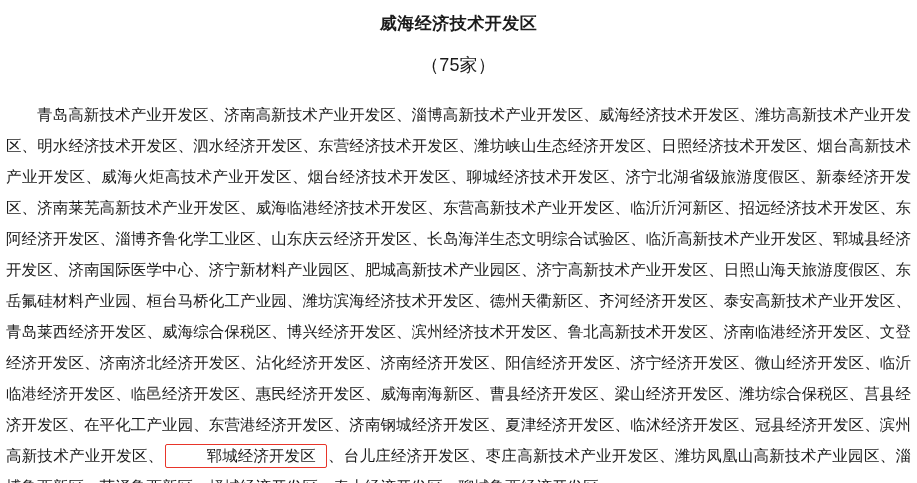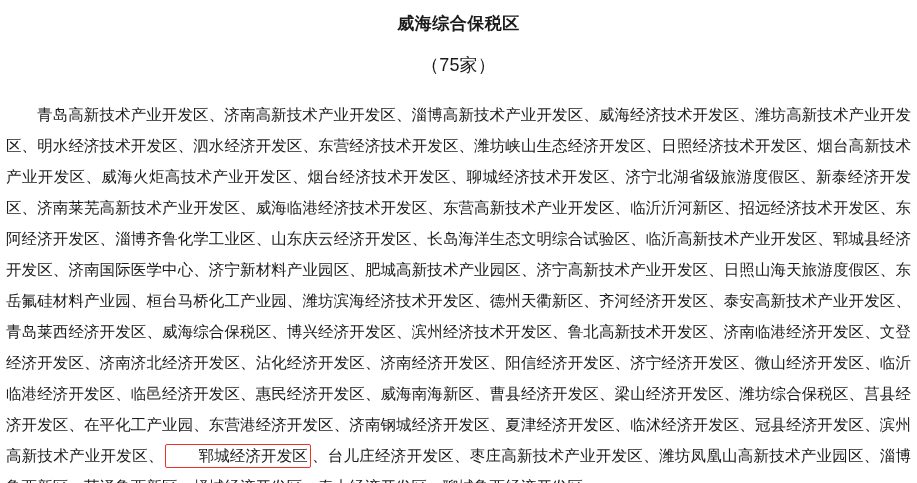--- a/index.html
+++ b/index.html
@@ -48,32 +48,32 @@
     text-justify: inter-ideograph;
     text-indent: 2em;
     letter-spacing: 0.1px;
     word-break: break-all;
   }
   .hl {
     position: relative;
     display: inline-block;
     border: 1.5px solid #e8352a;
     border-radius: 2px;
-    padding: 0 2px;
+    padding: 0 10px;
     line-height: 22px;
     margin: 0 1px;
     background: transparent;
   }
 </style>
 </head>
 <body>
 
 <div class="page">
 
-  <div class="doc-title">威海综合保税区</div>
+  <div class="doc-title">威海经济技术开发区</div>
 
   <div class="doc-subtitle">（75家）</div>
 
   <div class="body-wrap">
     <p class="body-text">
       <span>青岛高新技术产业开发区、济南高新技术产业开发区、淄博高新技术产业开发区、威海经济技术开发区、潍坊高新技术产业开发区、明水经济技术开发区、泗水经济开发区、东营经济技术开发区、潍坊峡山生态经济开发区、日照经济技术开发区、烟台高新技术产业开发区、威海火炬高技术产业开发区、烟台经济技术开发区、聊城经济技术开发区、济宁北湖省级旅游度假区、新泰经济开发区、济南莱芜高新技术产业开发区、威海临港经济技术开发区、东营高新技术产业开发区、临沂沂河新区、招远经济技术开发区、东阿经济开发区、淄博齐鲁化学工业区、山东庆云经济开发区、长岛海洋生态文明综合试验区、临沂高新技术产业开发区、郓城县经济开发区、济南国际医学中心、济宁新材料产业园区、肥城高新技术产业园区、济宁高新技术产业开发区、日照山海天旅游度假区、东岳氟硅材料产业园、桓台马桥化工产业园、潍坊滨海经济技术开发区、德州天衢新区、齐河经济开发区、泰安高新技术产业开发区、青岛莱西经济开发区、威海综合保税区、博兴经济开发区、滨州经济技术开发区、鲁北高新技术开发区、济南临港经济开发区、文登经济开发区、济南济北经济开发区、沾化经济开发区、济南经济开发区、阳信经济开发区、济宁经济开发区、微山经济开发区、临沂临港经济开发区、临邑经济开发区、惠民经济开发区、威海南海新区、曹县经济开发区、梁山经济开发区、潍坊综合保税区、莒县经济开发区、在平化工产业园、东营港经济开发区、济南钢城经济开发区、夏津经济开发区、临沭经济开发区、冠县经济开发区、滨州高新技术产业开发区、</span><span class="hl">郓城经济开发区</span><span>、台儿庄经济开发区、枣庄高新技术产业开发区、潍坊凤凰山高新技术产业园区、淄博鲁西新区、菏泽鲁西新区、峄城经济开发区、泰山经济开发区、聊城鲁西经济开发区</span>
     </p>
   </div>
 
 </div>

